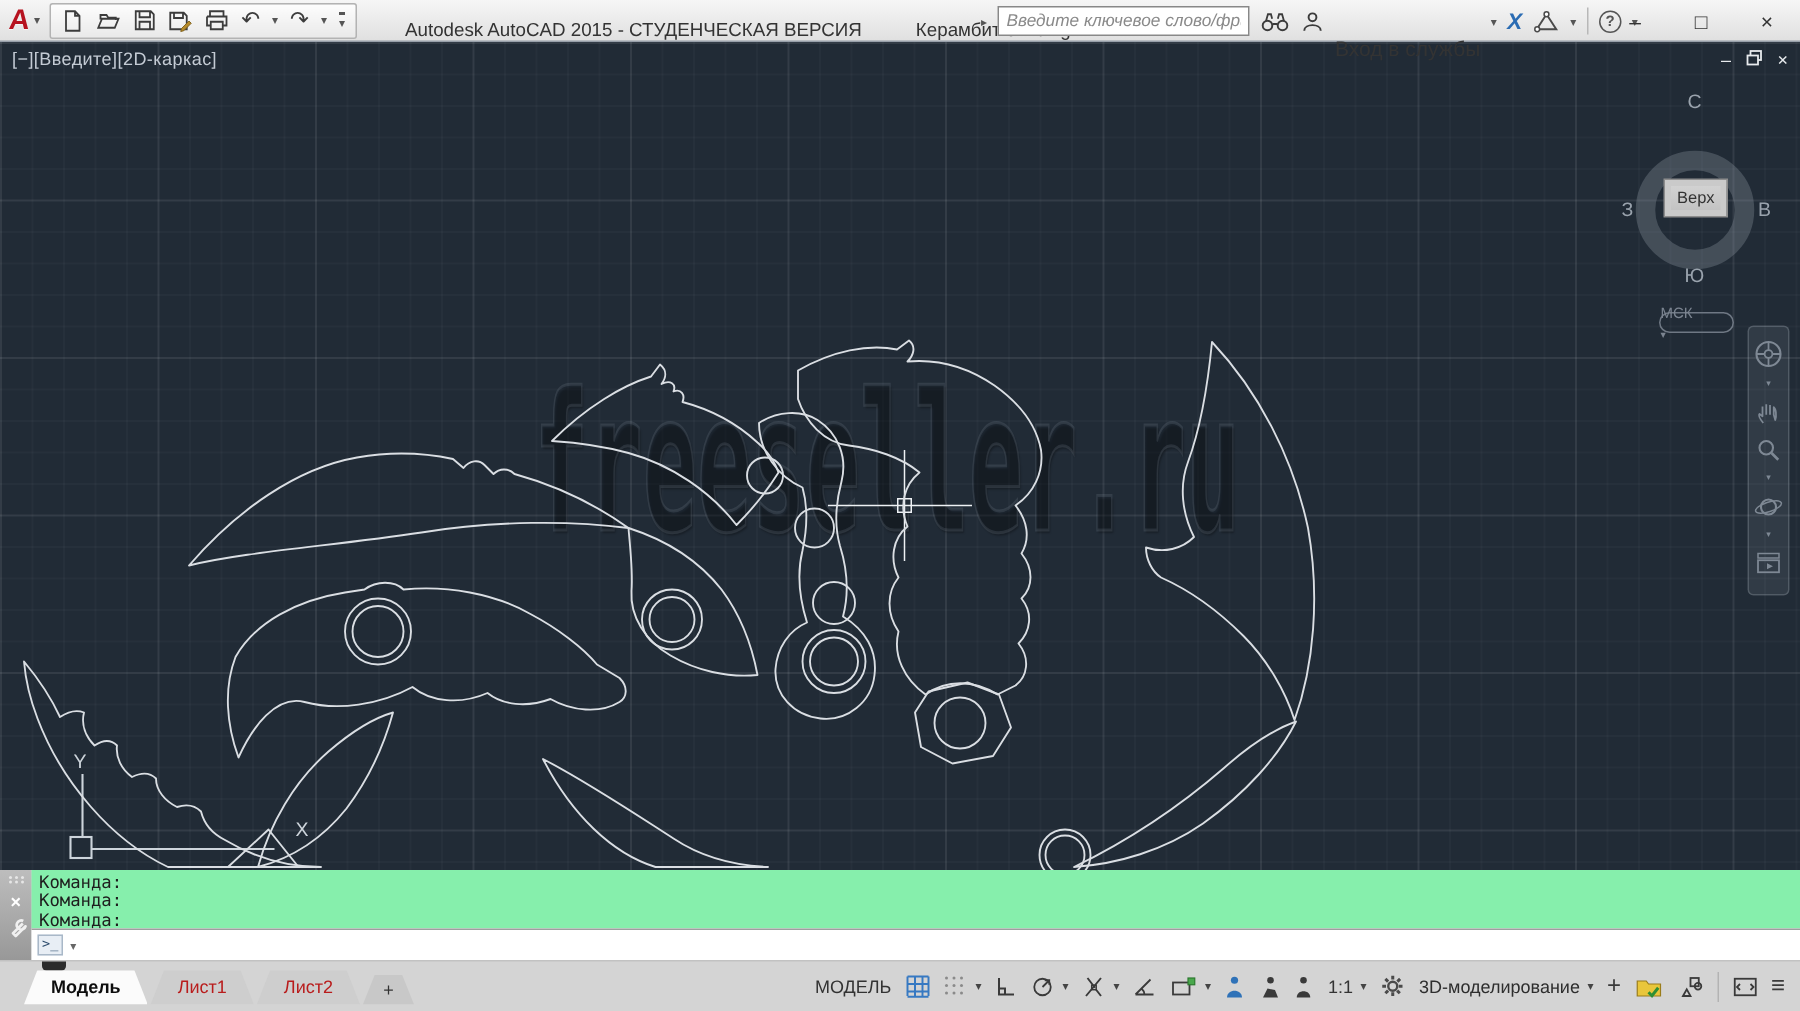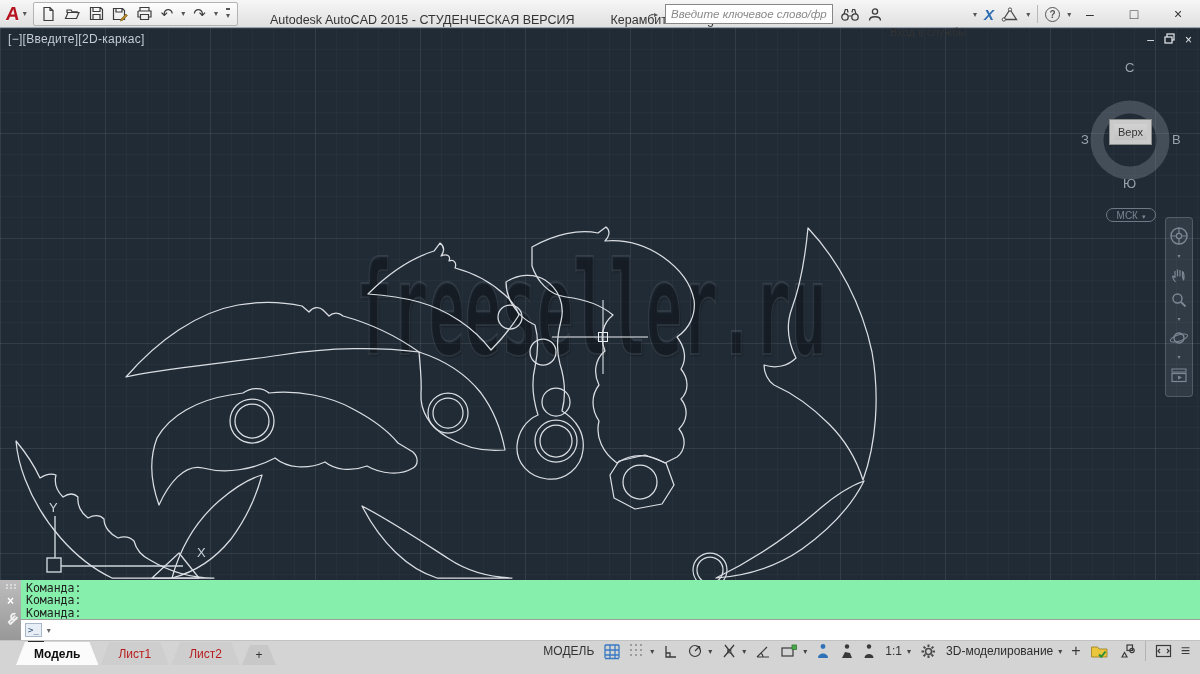--- a/index.html
+++ b/index.html
@@ -20,21 +20,21 @@
   .qat svg { display:block; }
   .uglyph { font-size:15px; color:#3c3c3c; line-height:1; }
   .titletext { position:absolute; left:270px; top:0; height:40px; display:flex;
     align-items:center; gap:36px; font-size:12.5px; color:#333; }
   .tb-search { position:absolute; left:654px; top:0; height:28px; display:flex;
     align-items:center; gap:7px; }
   .tb-search input { width:168px; height:20px; border:1px solid #888; background:#fff;
     font-family:"Liberation Sans",sans-serif; font-size:11.5px; font-style:italic;
     color:#555; padding:0 5px; }
   .tb-search input::placeholder { color:#8a8a8a; font-style:italic; }
-  .signin-label { font-size:11px; color:#333;margin-top:36px; }
+  .signin-label { font-size:14px; color:#333;margin-top:36px; }
   .x-logo { font-weight:900; font-style:italic; font-size:15px; color:#2b6cb3; }
   .help-circle { width:15px; height:15px; border:1.5px solid #555; border-radius:50%;
     display:flex; align-items:center; justify-content:center; font-size:10px;
     font-weight:bold; color:#555; }
   .vsep-light { width:1px; height:18px; background:#b8b8b8; }
   .winbtns { position:absolute; right:0; top:0; height:28px; display:flex; }
   .winbtn { width:44px; display:flex; align-items:center; justify-content:center;
     font-size:14px; color:#333; }
 
   
@@ -62,22 +62,22 @@
     text-shadow:2px 2px 2px rgba(0,0,0,0.28); pointer-events:none; }
 
   
   .viewcube { position:absolute; left:1076px; top:30px; width:108px; height:168px; }
   .vc-letter { position:absolute; font-size:13px; color:#9aa3ad; }
   .vc-face { position:absolute; left:33px; top:61px; width:43px; height:26px;
     background:linear-gradient(#d6d6d6,#bfbfbf); border:1px solid #8d8d8d;
     box-shadow:inset 0 0 0 4px #cacaca; display:flex; align-items:center;
     justify-content:center; font-size:11px; color:#333; }
   .mck-btn { position:absolute; left:30px; top:150px; width:50px; height:14px;
-    border:1px solid #6f7884; border-radius:7px; display:flex; align-items:flex-end;
-    justify-content:center; gap:4px; font-size:10px; color:#7b8490; }
+    border:1px solid #6f7884; border-radius:7px; display:flex; align-items:flex-start;
+    justify-content:center; gap:4px; font-size:10px; color:#7b8490;flex-direction:column; }
   .mck-btn .caret { font-size:7px; color:#7b8490; }
 
   
   .navbar { position:absolute; left:1165px; top:189px; width:28px; height:180px;
     background:rgba(195,205,215,0.10); border:1px solid rgba(195,205,215,0.22);
     border-radius:4px; display:flex; flex-direction:column; align-items:center;
     padding:8px 0 6px; gap:7px; }
   .navbar svg { display:block; }
   .nav-caret { font-size:6px; color:#7e8894; line-height:1; }
 
@@ -96,21 +96,21 @@
   .prompt-badge { font-family:"DejaVu Sans Mono",monospace; font-size:9px;
     color:#2e4d6e; background:#e8eef5; border:1px solid #a9b8c8; padding:0 2px;
     line-height:12px; }
   .cmdinput .caret { color:#666; }
   .cmdinput input { flex:1; border:none; outline:none; font-family:"Liberation Sans",sans-serif;
     font-size:12px; font-style:italic; color:#999; }
   .cmdinput input::placeholder { color:#9a9a9a; font-style:italic; }
 
   
   .statusbar { position:absolute; left:0; top:640px; width:1200px; height:34px;
-    background:#d4d4d4; border-top:1px solid #c2c2c2; display:flex; align-items:flex-start; }
+    background:#d4d4d4; border-top:1px solid #c2c2c2; display:flex; align-items:center; }
   .tabnub { position:absolute; left:28px; top:0; width:16px; height:6px; background:#2b2b2b; border-radius:0 0 3px 3px; }
   .tabs { display:flex; align-items:flex-end; margin-left:16px; gap:2px; height:24px; }
   .tab { height:23px; display:flex; align-items:center; padding:0 18px; font-size:12px;
     color:#b91c1c; clip-path:polygon(9px 0, calc(100% - 9px) 0, 100% 100%, 0 100%);
     background:#cecece; }
   .tab.active { background:#fbfbfb; color:#0d0d0d; font-weight:bold; }
   .tab-plus { height:20px; width:34px; clip-path:polygon(8px 0, calc(100% - 8px) 0, 100% 100%, 0 100%);
     background:#c8c8c8; display:flex; align-items:center; justify-content:center;
     font-size:12px; color:#333; }
   .status-right { margin-left:auto; display:flex; align-items:center; gap:9px;

